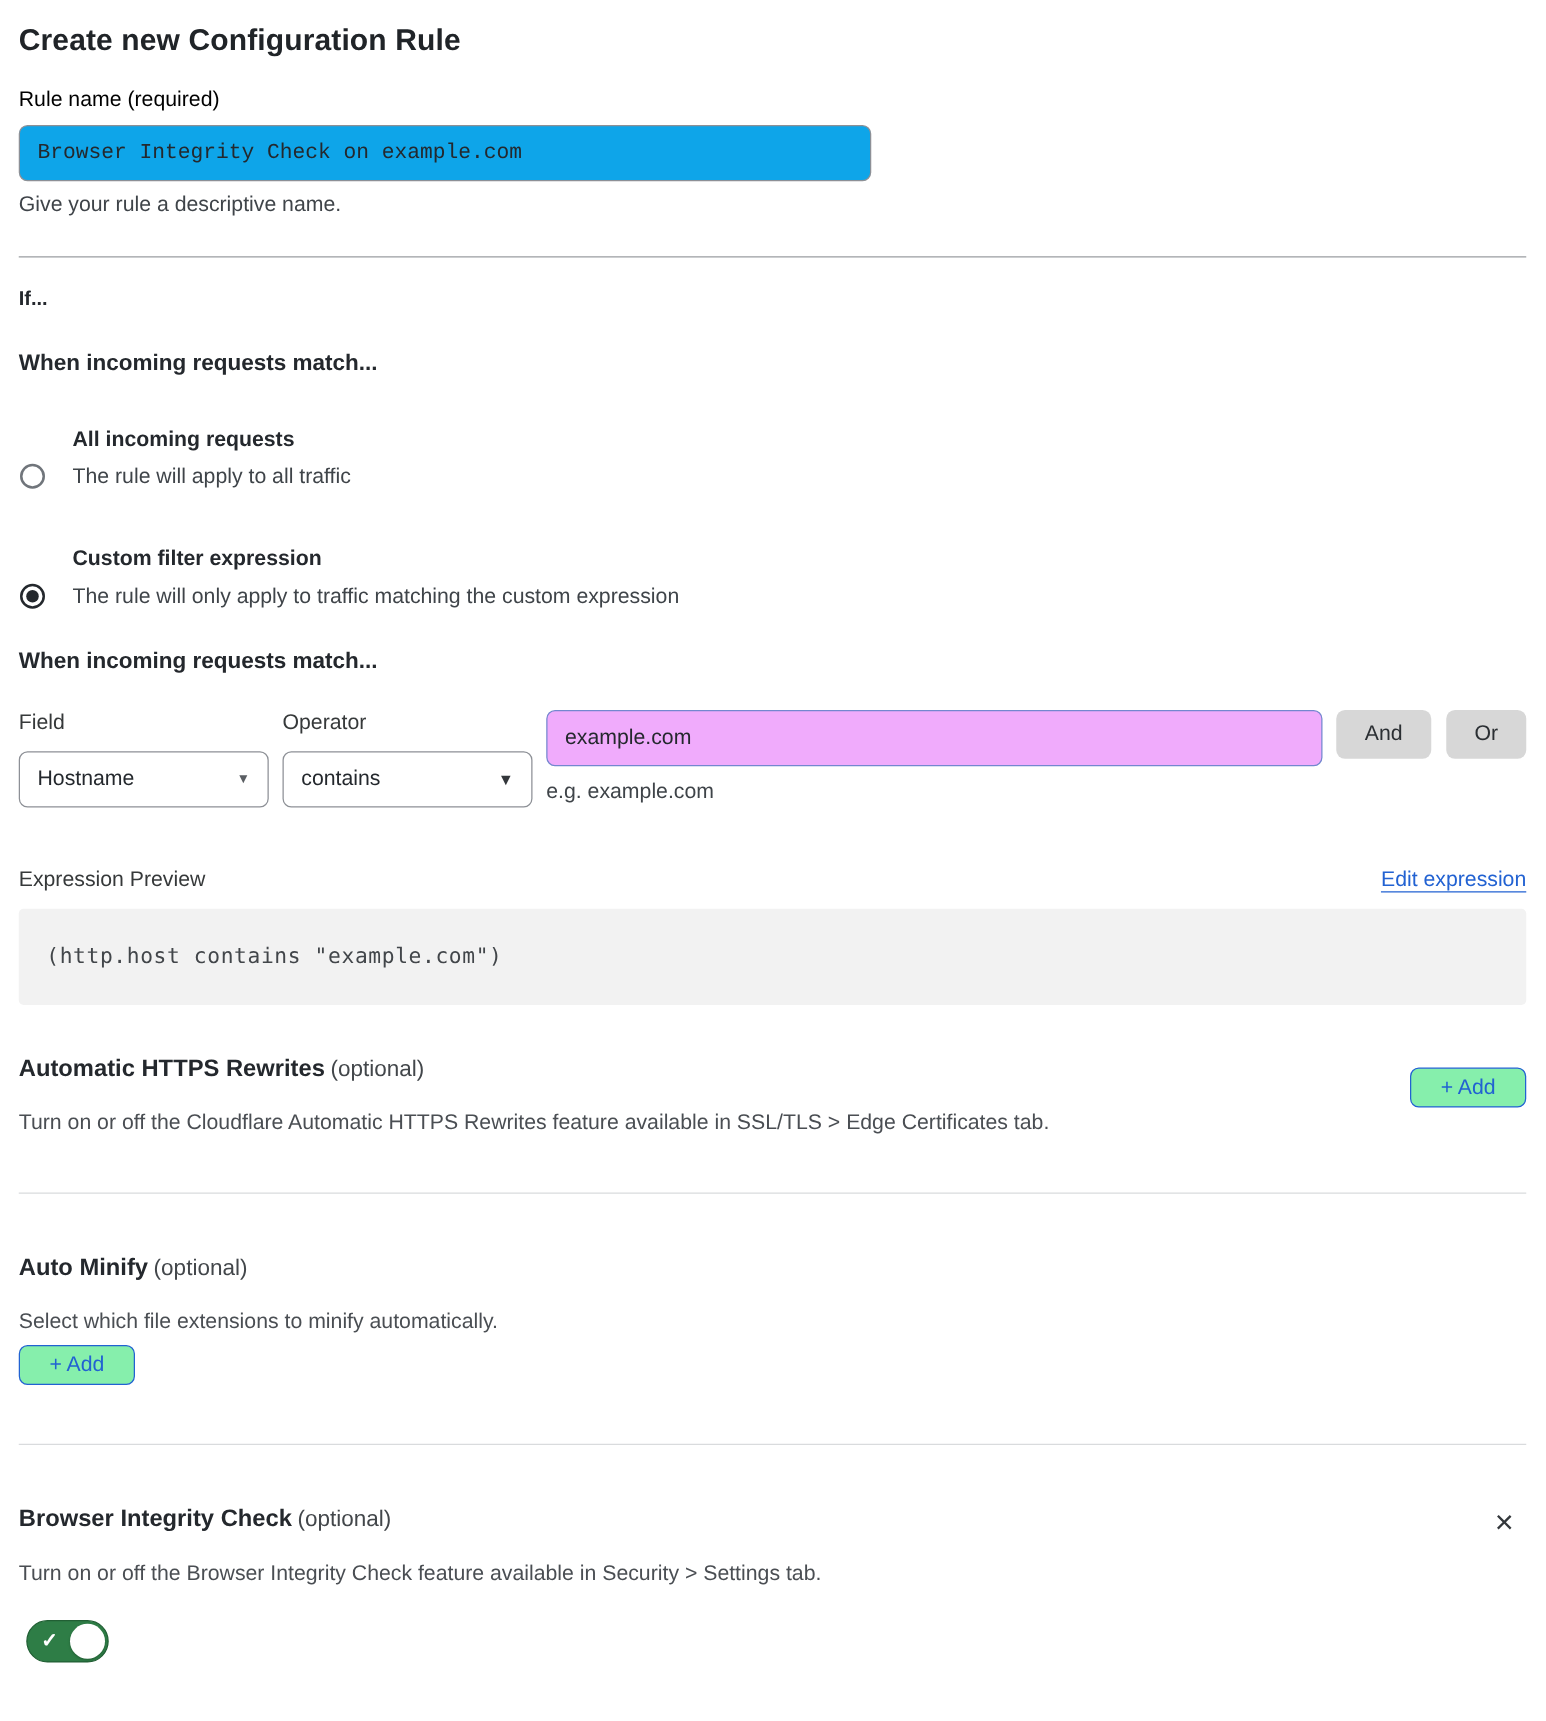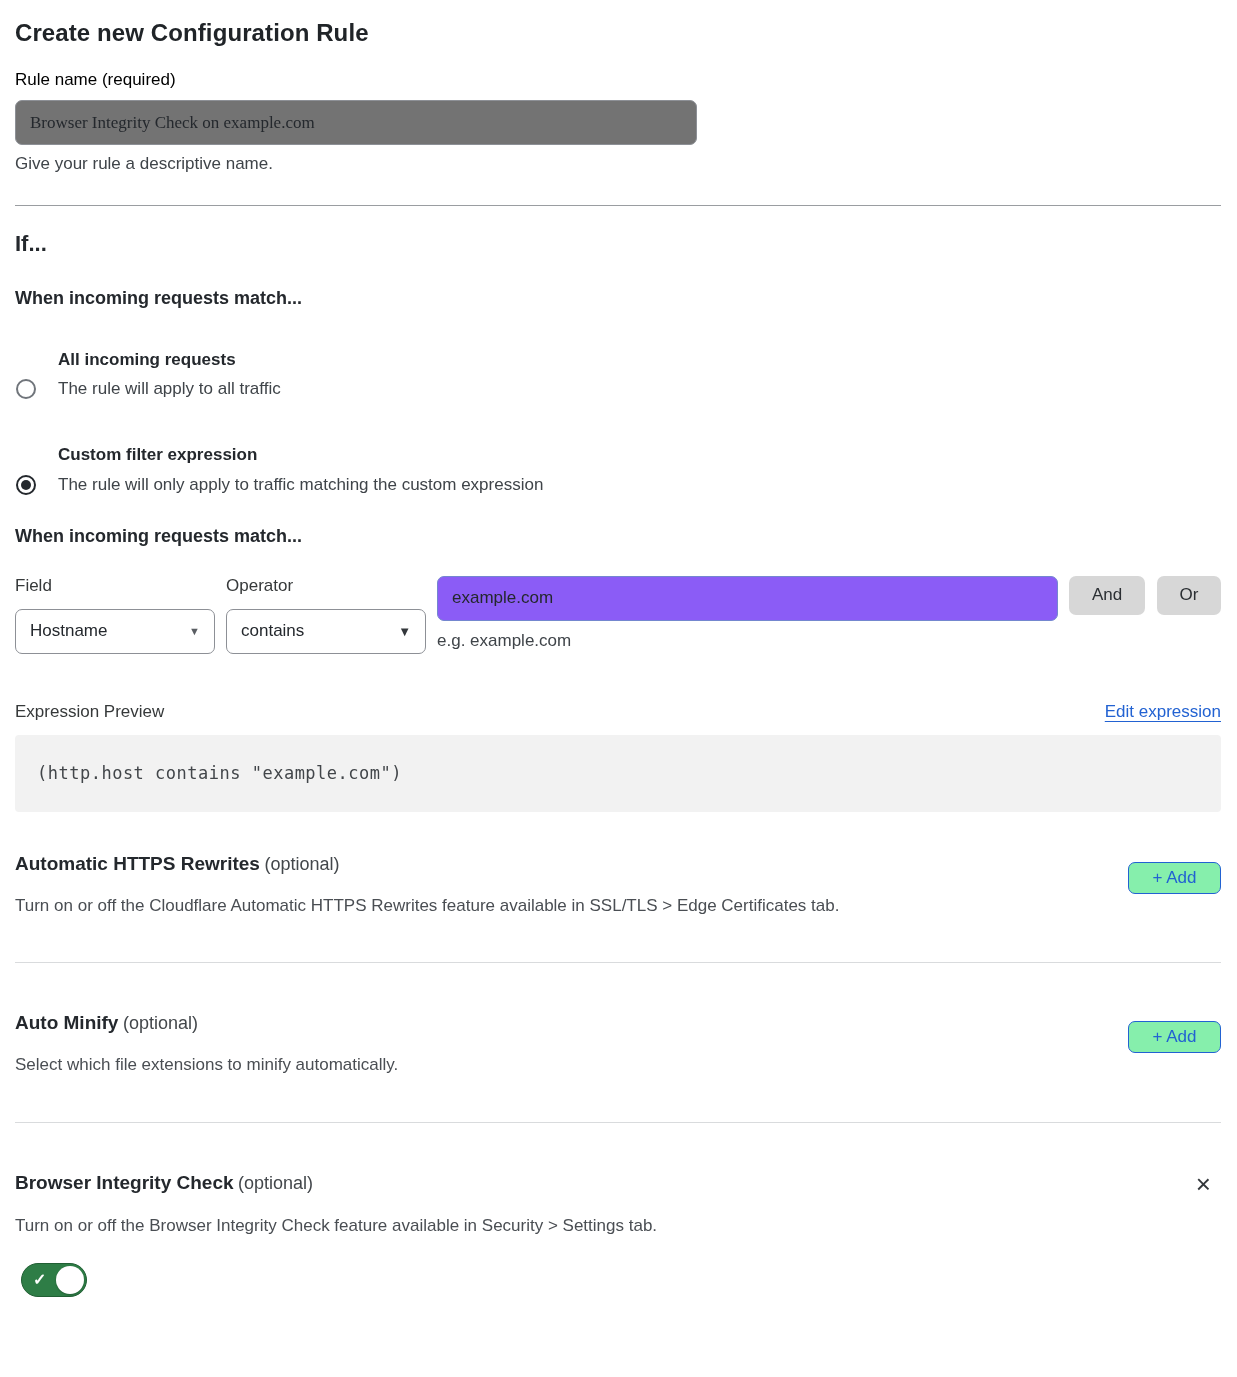--- a/index.html
+++ b/index.html
@@ -25,32 +25,32 @@
   .field-label { font-size: 17px; color: #000000; margin-top: 23px; }
   .rule-name-input {
     display: block;
     margin-top: 10px;
     width: 682px;
     height: 45px;
     border: 1px solid #8d9096;
     border-radius: 7px;
     padding: 0 14px;
     font-size: 17px;
-    font-family: Liberation Serif, serif;
+    font-family: Liberation Mono, monospace;
     color: #24282d;
-    background: #737373;
+    background: #0ea5e9;
     outline: none;
   }
   .helper-text { font-size: 17px; color: #3f4449; margin-top: 9px; }
 
   .divider-strong { border: none; border-top: 1px solid #9a9da1; margin: 31px 0 0 0; }
   .divider-light  { border: none; border-top: 1px solid #d9dbdd; margin: 0; }
 
   
-  .if-heading { font-size: 22px; font-weight: 700; color: #24282d; margin-top: 25px; }
+  .if-heading { font-size: 16px; font-weight: 700; color: #24282d; margin-top: 25px; }
   .match-heading { font-size: 18px; font-weight: 700; color: #24282d; margin-top: 31px; }
 
   
   .radio-row { display: flex; align-items: flex-end; margin-top: 41px; }
   .radio-row + .radio-row { margin-top: 46px; }
   .radio-circle {
     width: 20px; height: 20px;
     border-radius: 50%;
     border: 2px solid #70757b;
     background: #fff;
@@ -83,21 +83,21 @@
   }
   .caret { font-size: 11px; color: #5a5e63; margin-left: 8px; }
   .caret.dark { font-size: 13px; color: #33373b; }
   .col-field    { width: 200px; }
   .col-operator { width: 200px; margin-left: 11px; }
   .col-value    { width: 621px; margin-left: 11px; }
   .value-input {
     height: 45px; width: 100%;
     border: 1px solid #7487cf;
     border-radius: 7px;
-    background: #8b5cf6;
+    background: #f0abfc;
     padding: 0 14px;
     font-size: 17px; color: #24282d;
     font-family: "Liberation Sans", sans-serif;
     outline: none;
   }
   .value-helper { font-size: 17px; color: #3f4449; margin-top: 10px; }
   .conj-col { display: flex; flex-direction: row; }
   .conj-spacer { height: 36px; }
   .conj-btn {
     height: 39px;
@@ -131,21 +131,21 @@
     font-size: 17px;
     color: #42464a;
     letter-spacing: .5px;
   }
 
   
   .then-heading { font-size: 18px; font-weight: 700; color: #24282d; margin-top: 33px; }
 
   .setting-row { display: flex; justify-content: space-between; align-items: flex-start; }
   .setting-row.first  { margin-top: 41px; padding-bottom: 46px; }
-  .setting-row.second { margin-top: 49px; padding-bottom: 47px; }
+  .setting-row.second { margin-top: 49px; padding-bottom: 47px; flex-direction: column; }
   .setting-title { font-size: 19px; font-weight: 700; color: #24282d; }
   .setting-optional { font-size: 18px; font-weight: 400; color: #43474b; }
   .setting-desc { font-size: 17px; color: #4a4e53; margin-top: 21px; }
   .add-btn {
     width: 93px; height: 32px;
     border: 1px solid #2262d2;
     border-radius: 7px;
     background: #86efac;
     color: #2262d2;
     font-size: 17px;

